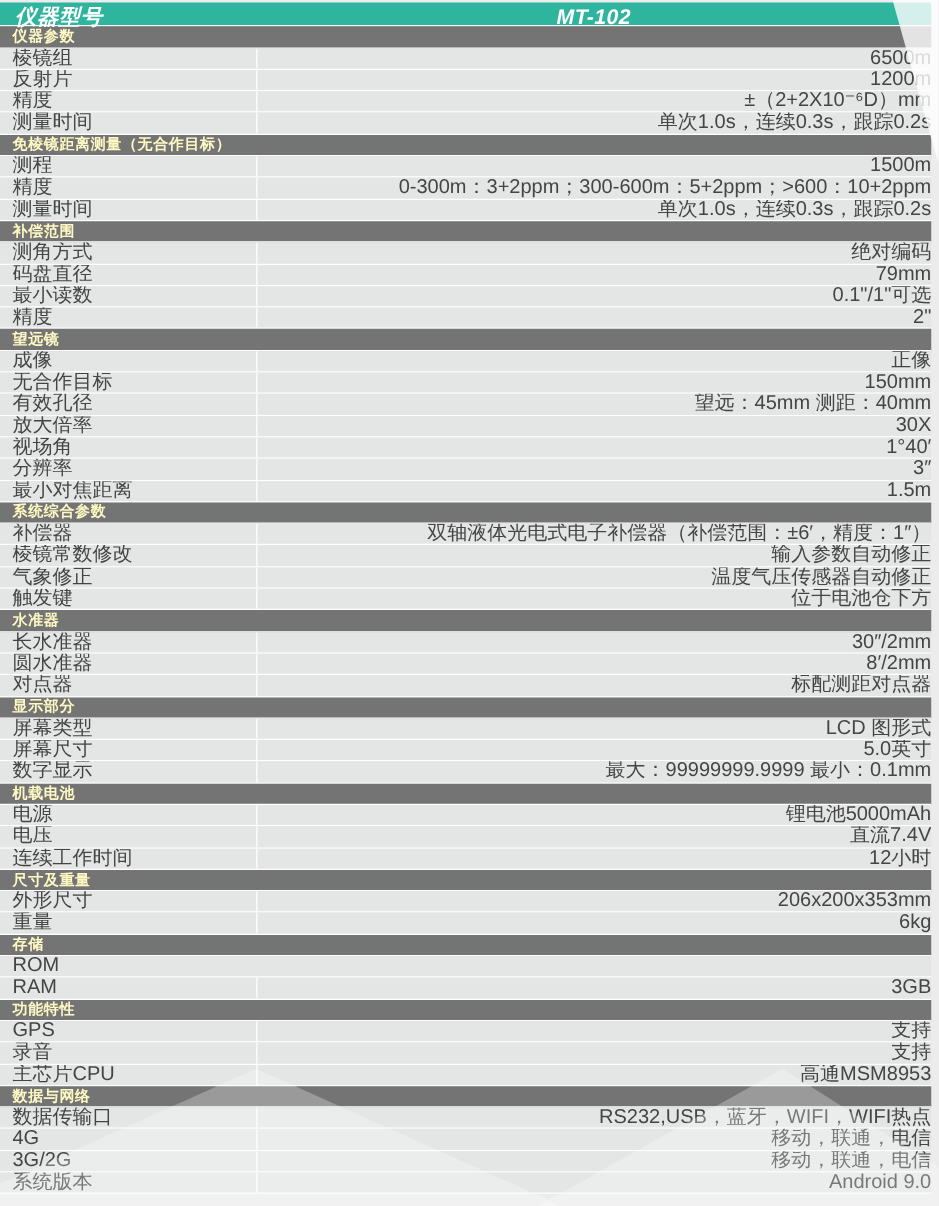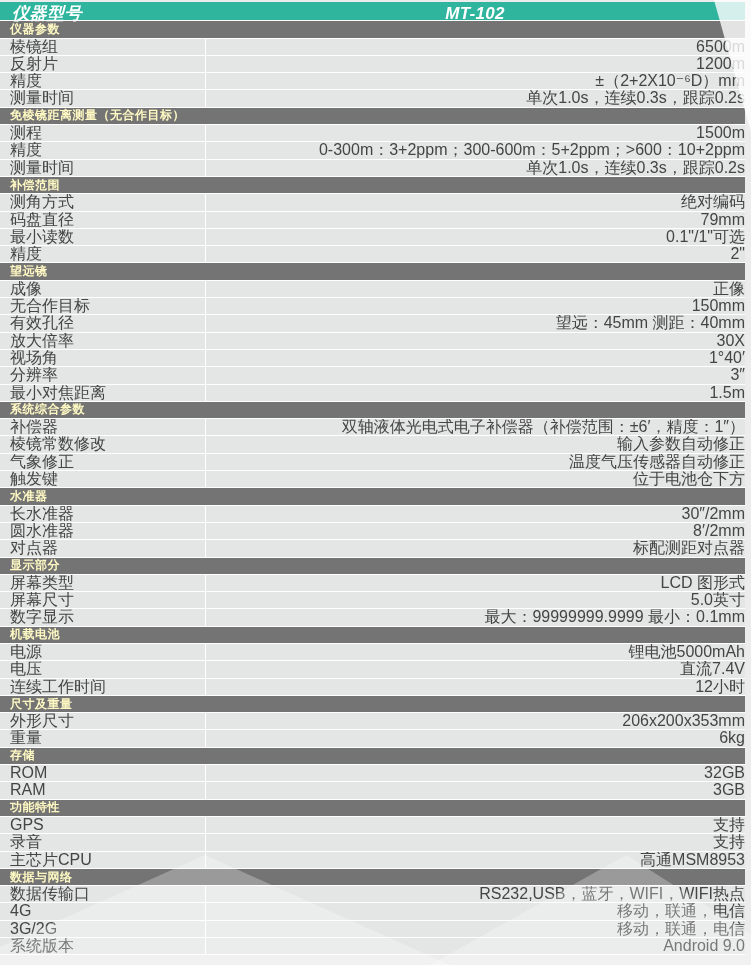--- a/index.html
+++ b/index.html
@@ -271,21 +271,20 @@
     <div class="cell-label">重量</div>
     <div class="cell-value">6kg</div>
   </div>
 
   <div class="section-bar">
     <span>存储</span>
   </div>
 
   <div class="spec-row">
     <div class="cell-label">ROM</div>
-    <div class="cell-value">32GB</div>
   </div>
 
   <div class="spec-row">
     <div class="cell-label">RAM</div>
     <div class="cell-value">3GB</div>
   </div>
 
   <div class="section-bar">
     <span>功能特性</span>
   </div>

